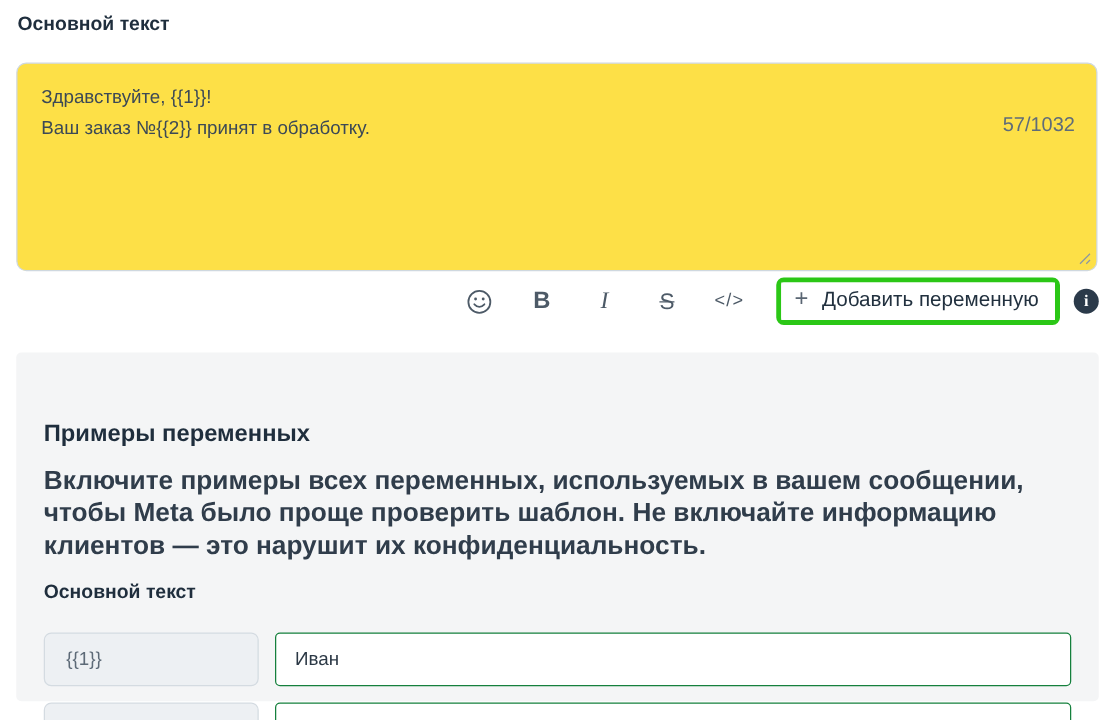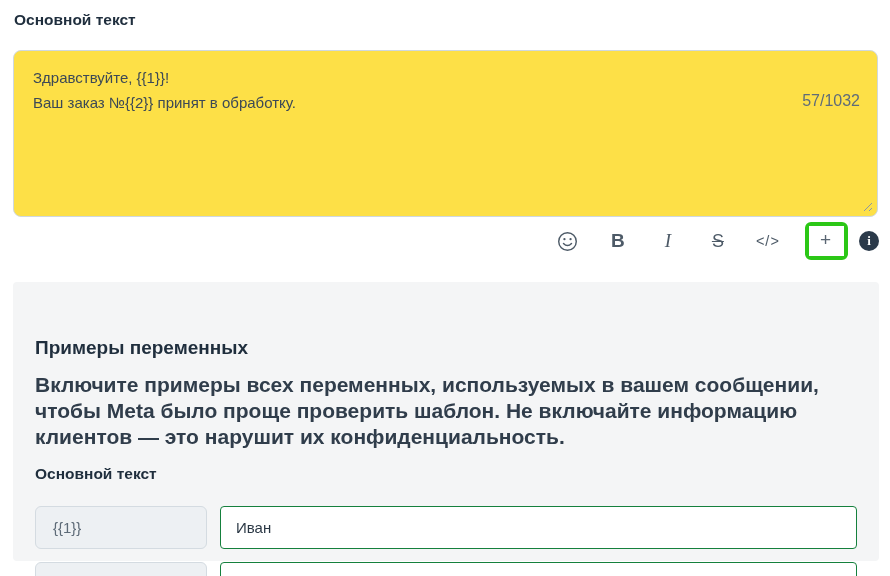--- a/index.html
+++ b/index.html
@@ -76,20 +76,21 @@
     </svg>
   </div>
   <div class="tb-icon tb-bold">B</div>
   <div class="tb-icon tb-italic">I</div>
   <div class="tb-icon tb-strike">S</div>
   <div class="tb-icon tb-code">&lt;/&gt;</div>
 
   <div class="highlight-box">
     <button class="add-var-btn">
       <span class="plus-sign">+</span>
+      <span>Добавить переменную</span>
     </button>
   </div>
 
   <div class="info-icon">i</div>
 </div>
 
 <div class="panel">
   <div class="panel-title">Примеры переменных</div>
   <div class="panel-desc">Включите примеры всех переменных, используемых в вашем сообщении, чтобы Meta было проще проверить шаблон. Не включайте информацию клиентов — это нарушит их конфиденциальность.</div>
   <div class="panel-sub">Основной текст</div>

